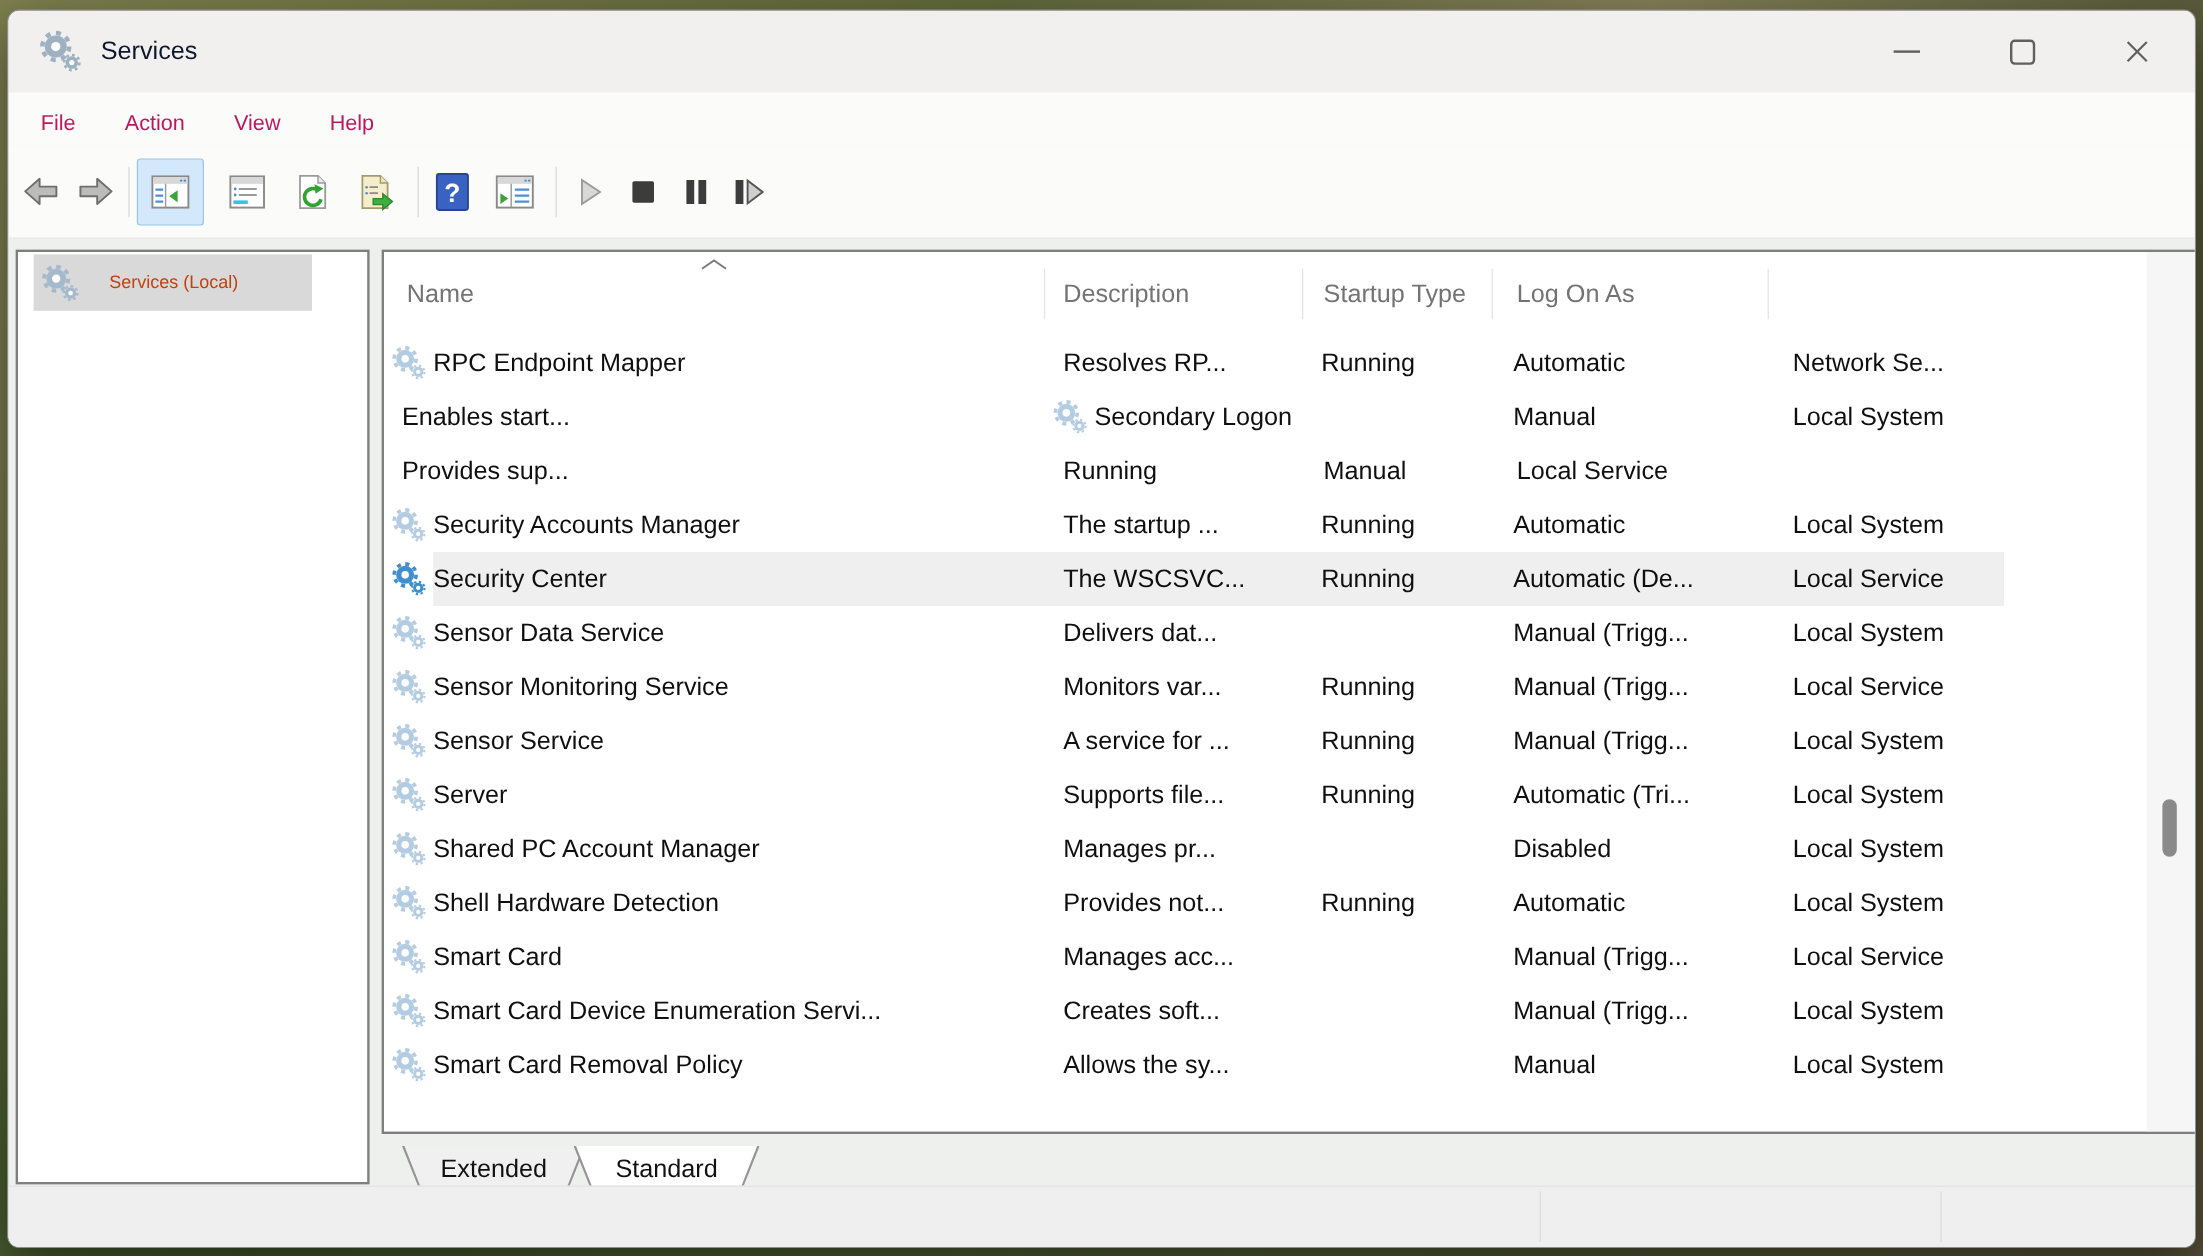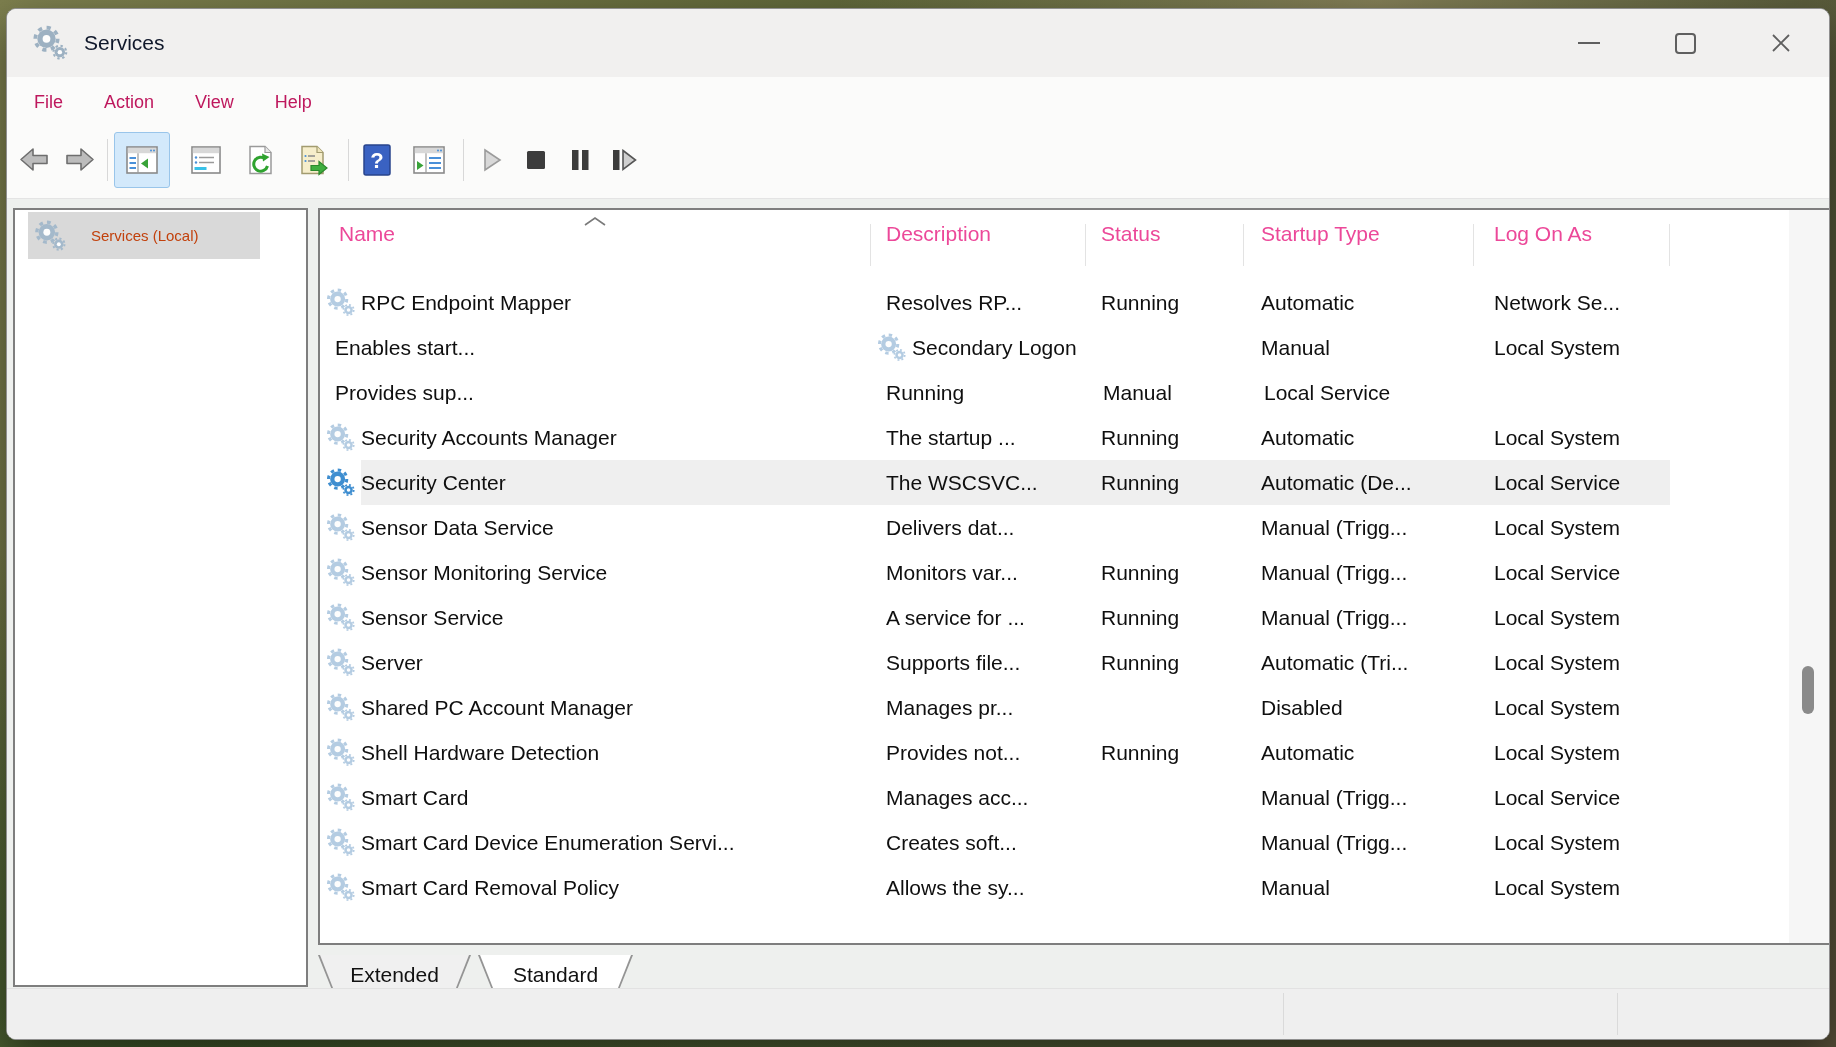--- a/index.html
+++ b/index.html
@@ -38,21 +38,21 @@
     border:2px solid #7e7e7e;box-sizing:border-box;}
   .tree-item{position:absolute;left:13px;top:2px;width:232px;height:47px;background:#d9d9d9;
     display:flex;align-items:center;}
   .tree-gear{width:34px;height:34px;margin-left:5px;color:#a4b9cb;flex:0 0 auto;}
   .tree-label{margin-left:24px;font-size:15px;color:#c2410c;white-space:nowrap;}
   
   .listpanel{position:absolute;left:311px;top:9px;width:1515px;height:737px;background:#fff;
     border:2px solid #7e7e7e;box-sizing:border-box;overflow:hidden;}
   .lp-inner{position:relative;width:100%;height:100%;}
   .hdr{display:grid;grid-template-columns:551px 215px 158px 230px 196px 1fr;height:70px;position:relative;}
-  .hdr-cell{position:relative;font-size:21px;color:#ec4899;padding-top:12px;box-sizing:border-box;white-space:nowrap;}
+  .hdr-cell{position:relative;font-size:21px;color:#737373;padding-top:24px;box-sizing:border-box;white-space:nowrap;}
   .hdr-cell::after{content:'';position:absolute;right:0;top:14px;height:42px;width:1px;background:#e3e3e3;}
   .h-name{padding-left:19px;}
   .h-desc,.h-status{padding-left:15px;}
   .h-startup{padding-left:17px;}
   .h-logon{padding-left:20px;}
   .sort-chevron{position:absolute;left:262px;top:3px;}
   .rows{position:absolute;top:70px;left:0;}
   .row{position:relative;width:1350px;height:45px;display:grid;
     grid-template-columns:551px 215px 158px 230px 196px;}
   .row.sel::before{content:'';position:absolute;left:41px;top:0;right:0;bottom:0;background:#efefef;}
@@ -67,21 +67,21 @@
   .vscroll{position:absolute;top:0;right:0;bottom:0;width:42px;background:#f6f6f6;}
   .vthumb{position:absolute;left:13px;top:456px;width:12px;height:48px;background:#8a8a8a;border-radius:6px;}
   
   .tab{position:absolute;top:756px;height:40px;display:flex;align-items:center;justify-content:center;
     clip-path:polygon(0 0,100% 0,calc(100% - 16px) 100%,16px 100%);background:#949494;}
   .tab::before{content:'';position:absolute;inset:0;
     clip-path:polygon(2px 0,calc(100% - 2px) 0,calc(100% - 17px) calc(100% - 2px),17px calc(100% - 2px));
     background:#f0f0f0;}
   .tab.active::before{background:#ffffff;}
   .tab-label{position:relative;font-size:21px;color:#111;}
-  .tab-extended{left:311px;width:153px;}
+  .tab-extended{left:328px;width:153px;}
   .tab-standard{left:471px;width:155px;}
   
   .statusbar{position:absolute;left:0;right:0;bottom:0;height:50px;background:#efefef;border-top:1px solid #e2e2e2;}
   .sb-div{position:absolute;top:4px;bottom:4px;width:1px;background:#dadada;}
   .hidden-defs{position:absolute;width:0;height:0;overflow:hidden;}
 </style>
 </head>
 <body>
 
 <svg class="hidden-defs" aria-hidden="true">
@@ -241,21 +241,20 @@
     <div class="listpanel">
       <div class="lp-inner">
         <div class="sort-chevron">
           <svg width="26" height="12" viewBox="0 0 26 12">
               <path d="M3 10 L13 3 L23 10" fill="none" stroke="#7a7a7a" stroke-width="1.6"></path>
             </svg>
         </div>
         <div class="hdr">
           <div class="hdr-cell h-name">Name</div>
           <div class="hdr-cell h-desc">Description</div>
-          <div class="hdr-cell h-status">Status</div>
           <div class="hdr-cell h-startup">Startup Type</div>
           <div class="hdr-cell h-logon">Log On As</div>
           <div></div>
         </div>
 
         <div class="rows">
           <div class="row">
             <span class="cell c-name"><svg class="svc-gear" viewBox="0 0 27 27">
                   <use href="#dgear"></use>
                 </svg><span>RPC Endpoint Mapper</span></span>

